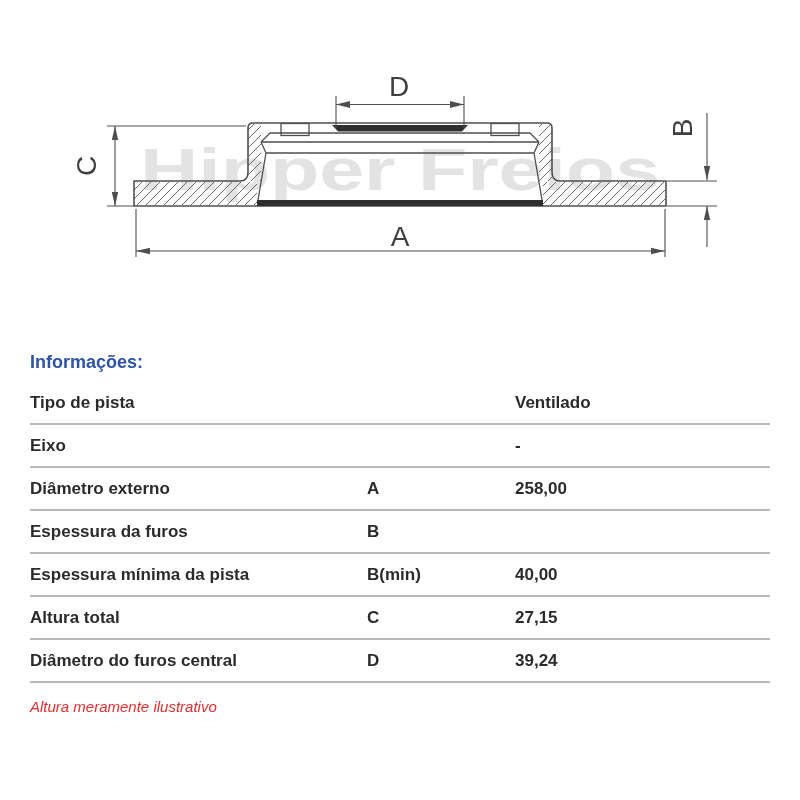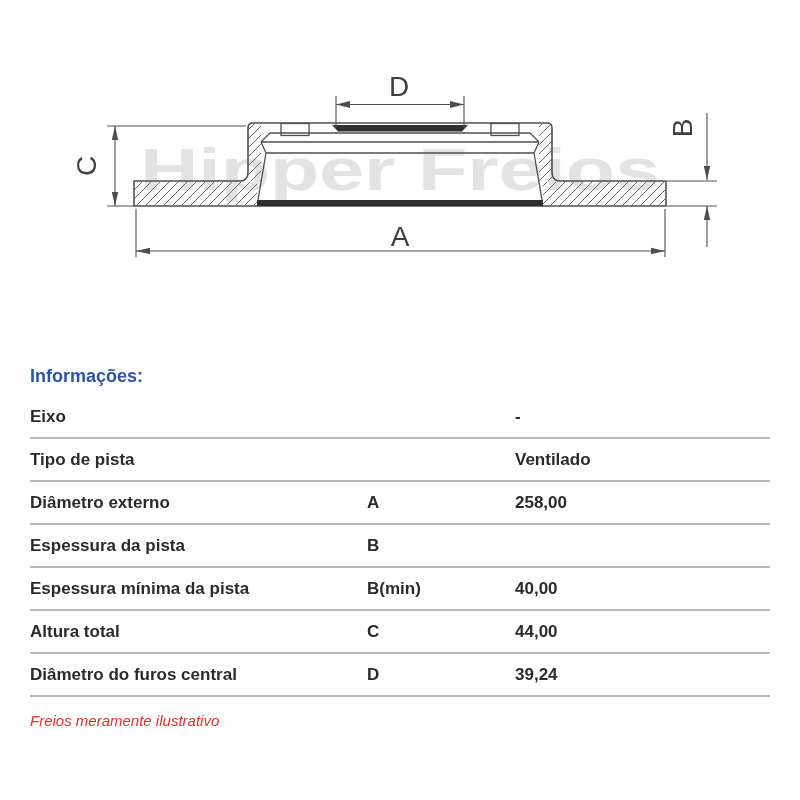--- a/index.html
+++ b/index.html
@@ -21,21 +21,21 @@
   .arrow{fill:var(--line-color,#4f4f4f);stroke:none;}
   .band{fill:var(--band-color,#2f2f2f);stroke:none;}
   .dimlabel{
     fill:#3f3f3f;font-family:"Liberation Sans",sans-serif;
     font-size:28px;font-weight:normal;
   }
   
   .info{position:absolute;left:30px;top:352px;width:740px;}
   .info-heading{
     color:var(--accent,#2d54a5);font-size:18px;font-weight:bold;
-    margin:14px 0 9px 0;padding:0;
+    margin:0 0 9px 0;padding:0;
   }
   .tbl{width:740px;}
   .row{
     display:flex;align-items:center;height:41px;
     border-bottom:2px solid #b9b9b9;
     font-size:17px;font-weight:bold;color:#2b2b2b;
   }
   .c1{width:337px;}
   .c2{width:148px;}
   .c3{flex:1;}
@@ -98,51 +98,51 @@
     <text class="dimlabel" transform="translate(692,128) rotate(-90)" text-anchor="middle">B</text>
     <text class="dimlabel" x="400" y="246" text-anchor="middle">A</text>
   </svg>
 
   <div class="info">
     <h2 class="info-heading">Informações:</h2>
 
     <div class="tbl">
 
     <div class="row">
+          <span class="c1">Tipo de pista</span>
+          <span class="c2"></span>
+          <span class="c3">Ventilado</span>
+        </div>
+        <div class="row">
           <span class="c1">Eixo</span>
           <span class="c2"></span>
           <span class="c3">-</span>
-        </div>
-        <div class="row">
-          <span class="c1">Tipo de pista</span>
-          <span class="c2"></span>
-          <span class="c3">Ventilado</span>
         </div>
         <div class="row">
           <span class="c1">Diâmetro externo</span>
           <span class="c2">A</span>
           <span class="c3">258,00</span>
         </div>
         <div class="row">
-          <span class="c1">Espessura da pista</span>
+          <span class="c1">Espessura da furos</span>
           <span class="c2">B</span>
         </div>
         <div class="row">
           <span class="c1">Espessura mínima da pista</span>
           <span class="c2">B(min)</span>
           <span class="c3">40,00</span>
         </div>
         <div class="row">
           <span class="c1">Altura total</span>
           <span class="c2">C</span>
-          <span class="c3">44,00</span>
+          <span class="c3">27,15</span>
         </div>
         <div class="row">
           <span class="c1">Diâmetro do furos central</span>
           <span class="c2">D</span>
           <span class="c3">39,24</span>
         </div>
       </div>
 
-    <div class="note">Freios meramente ilustrativo</div>
+    <div class="note">Altura meramente ilustrativo</div>
   </div>
 
 </div>
 
 </body></html>

